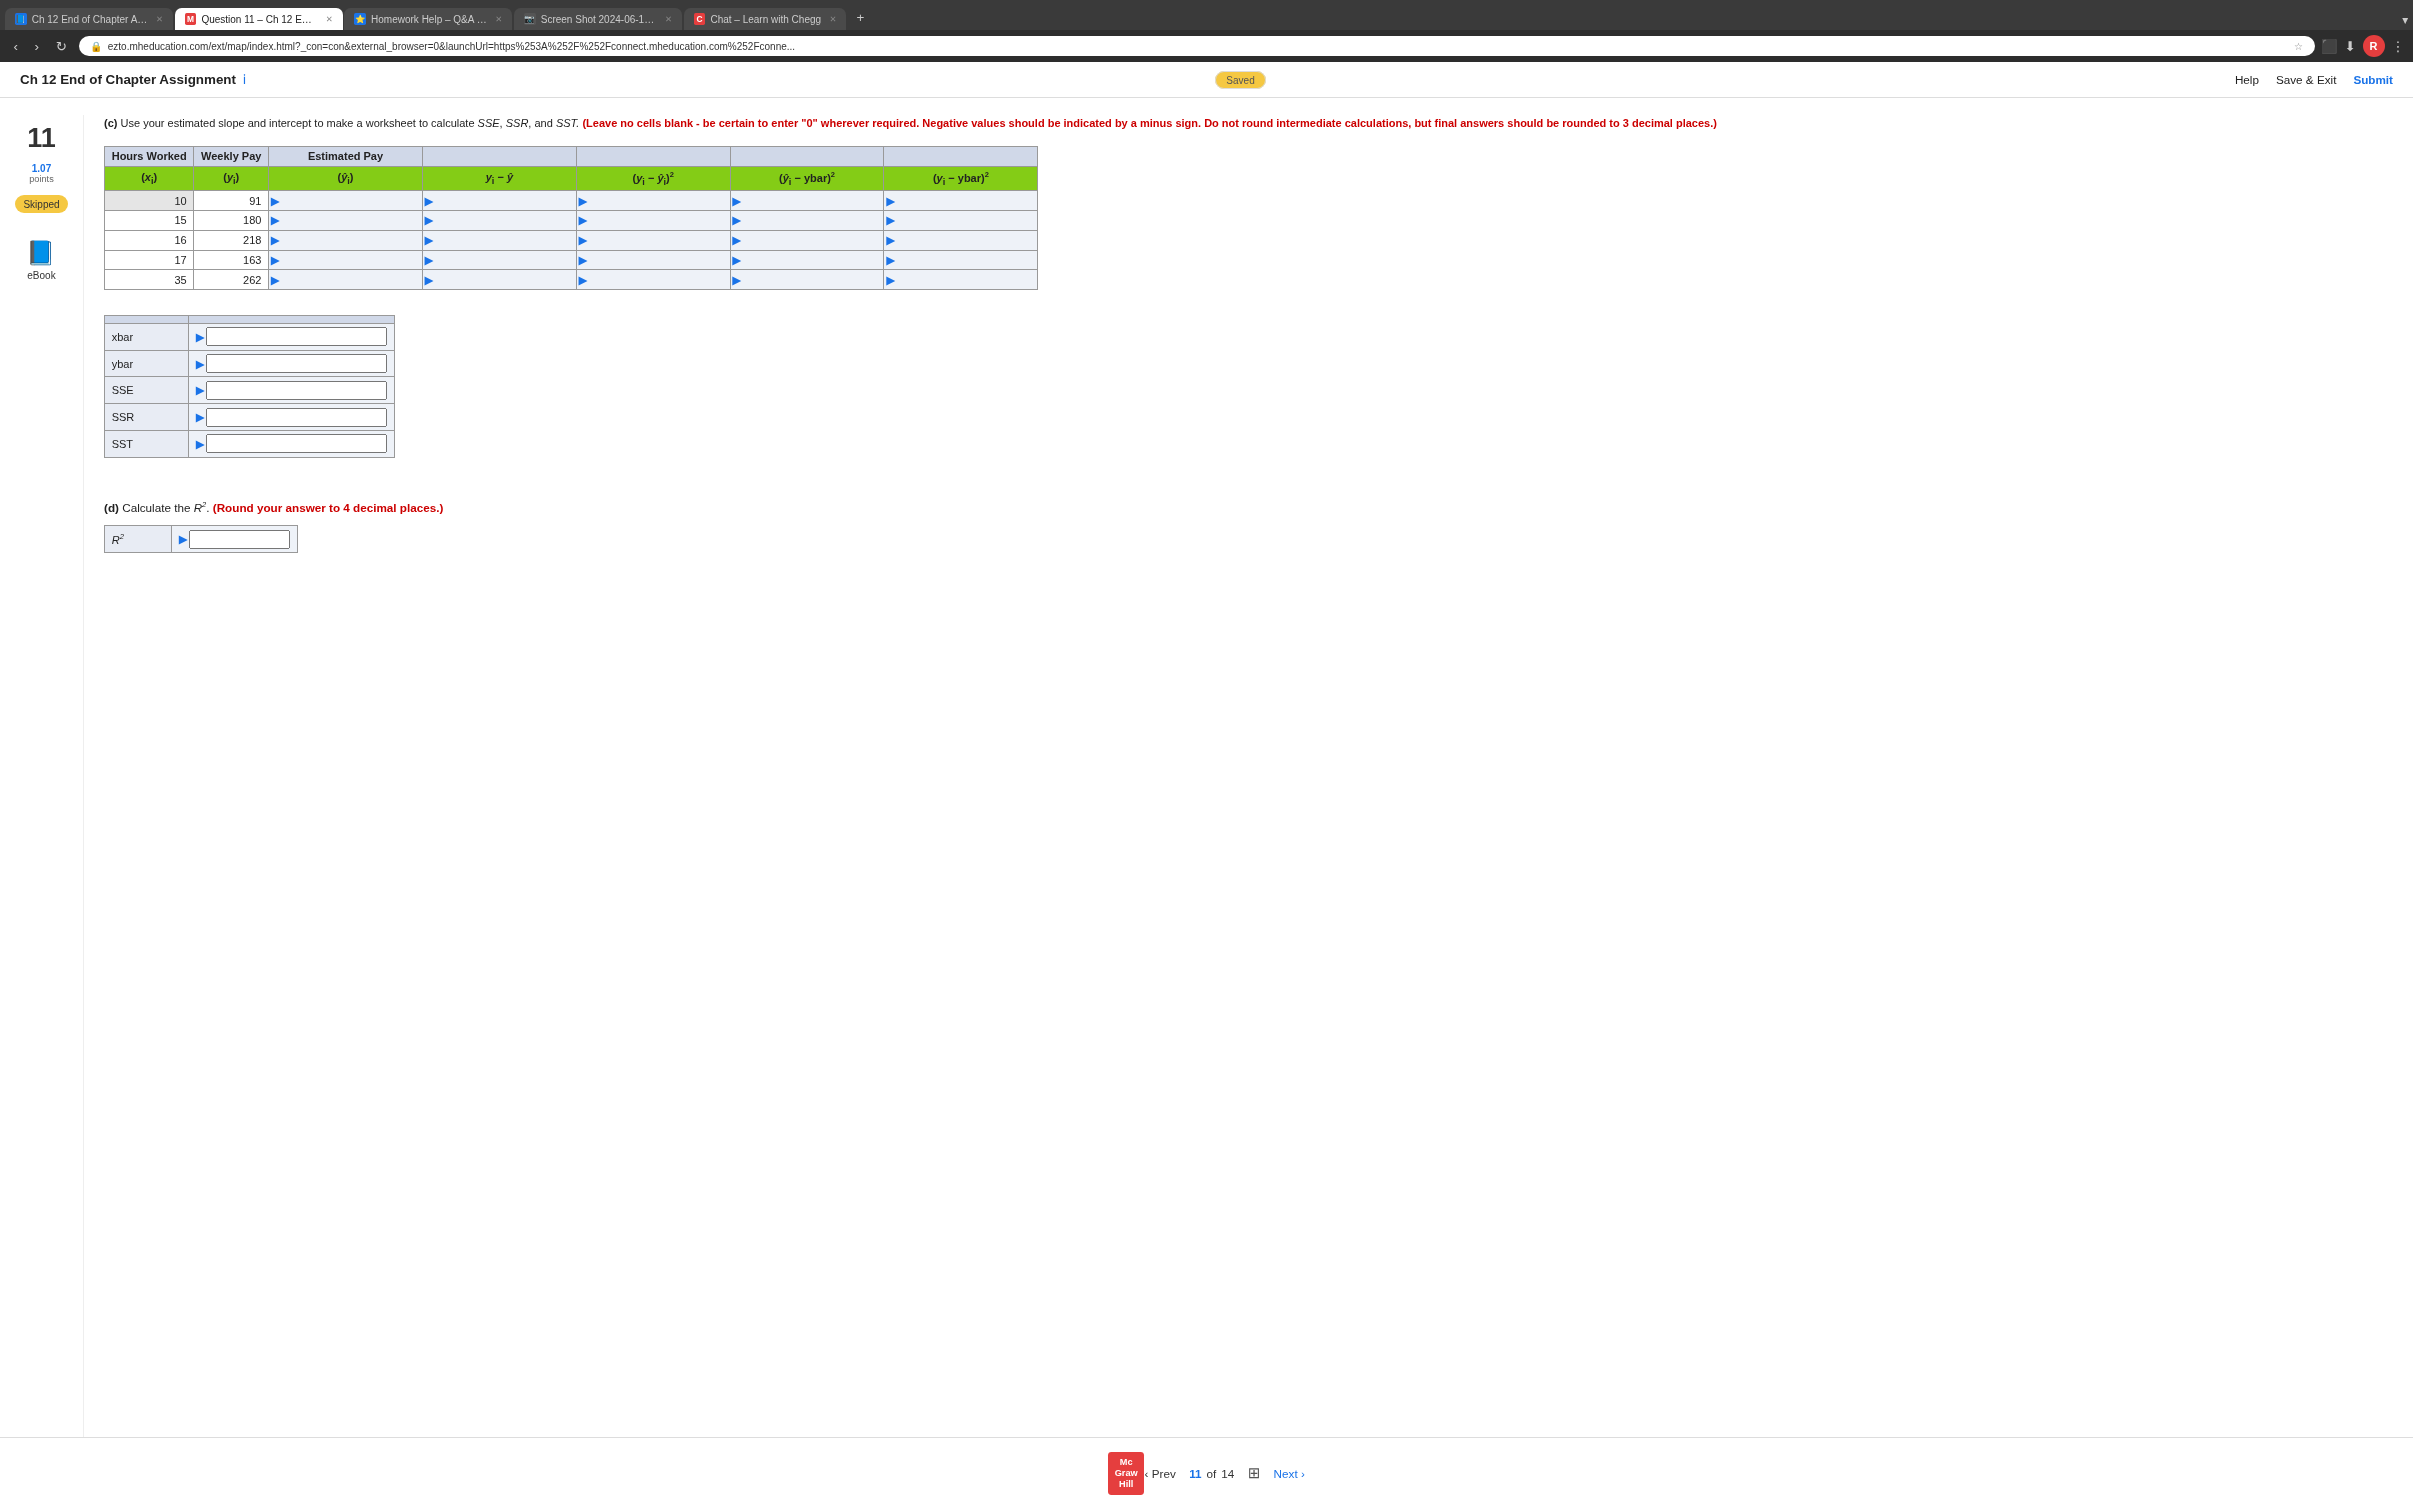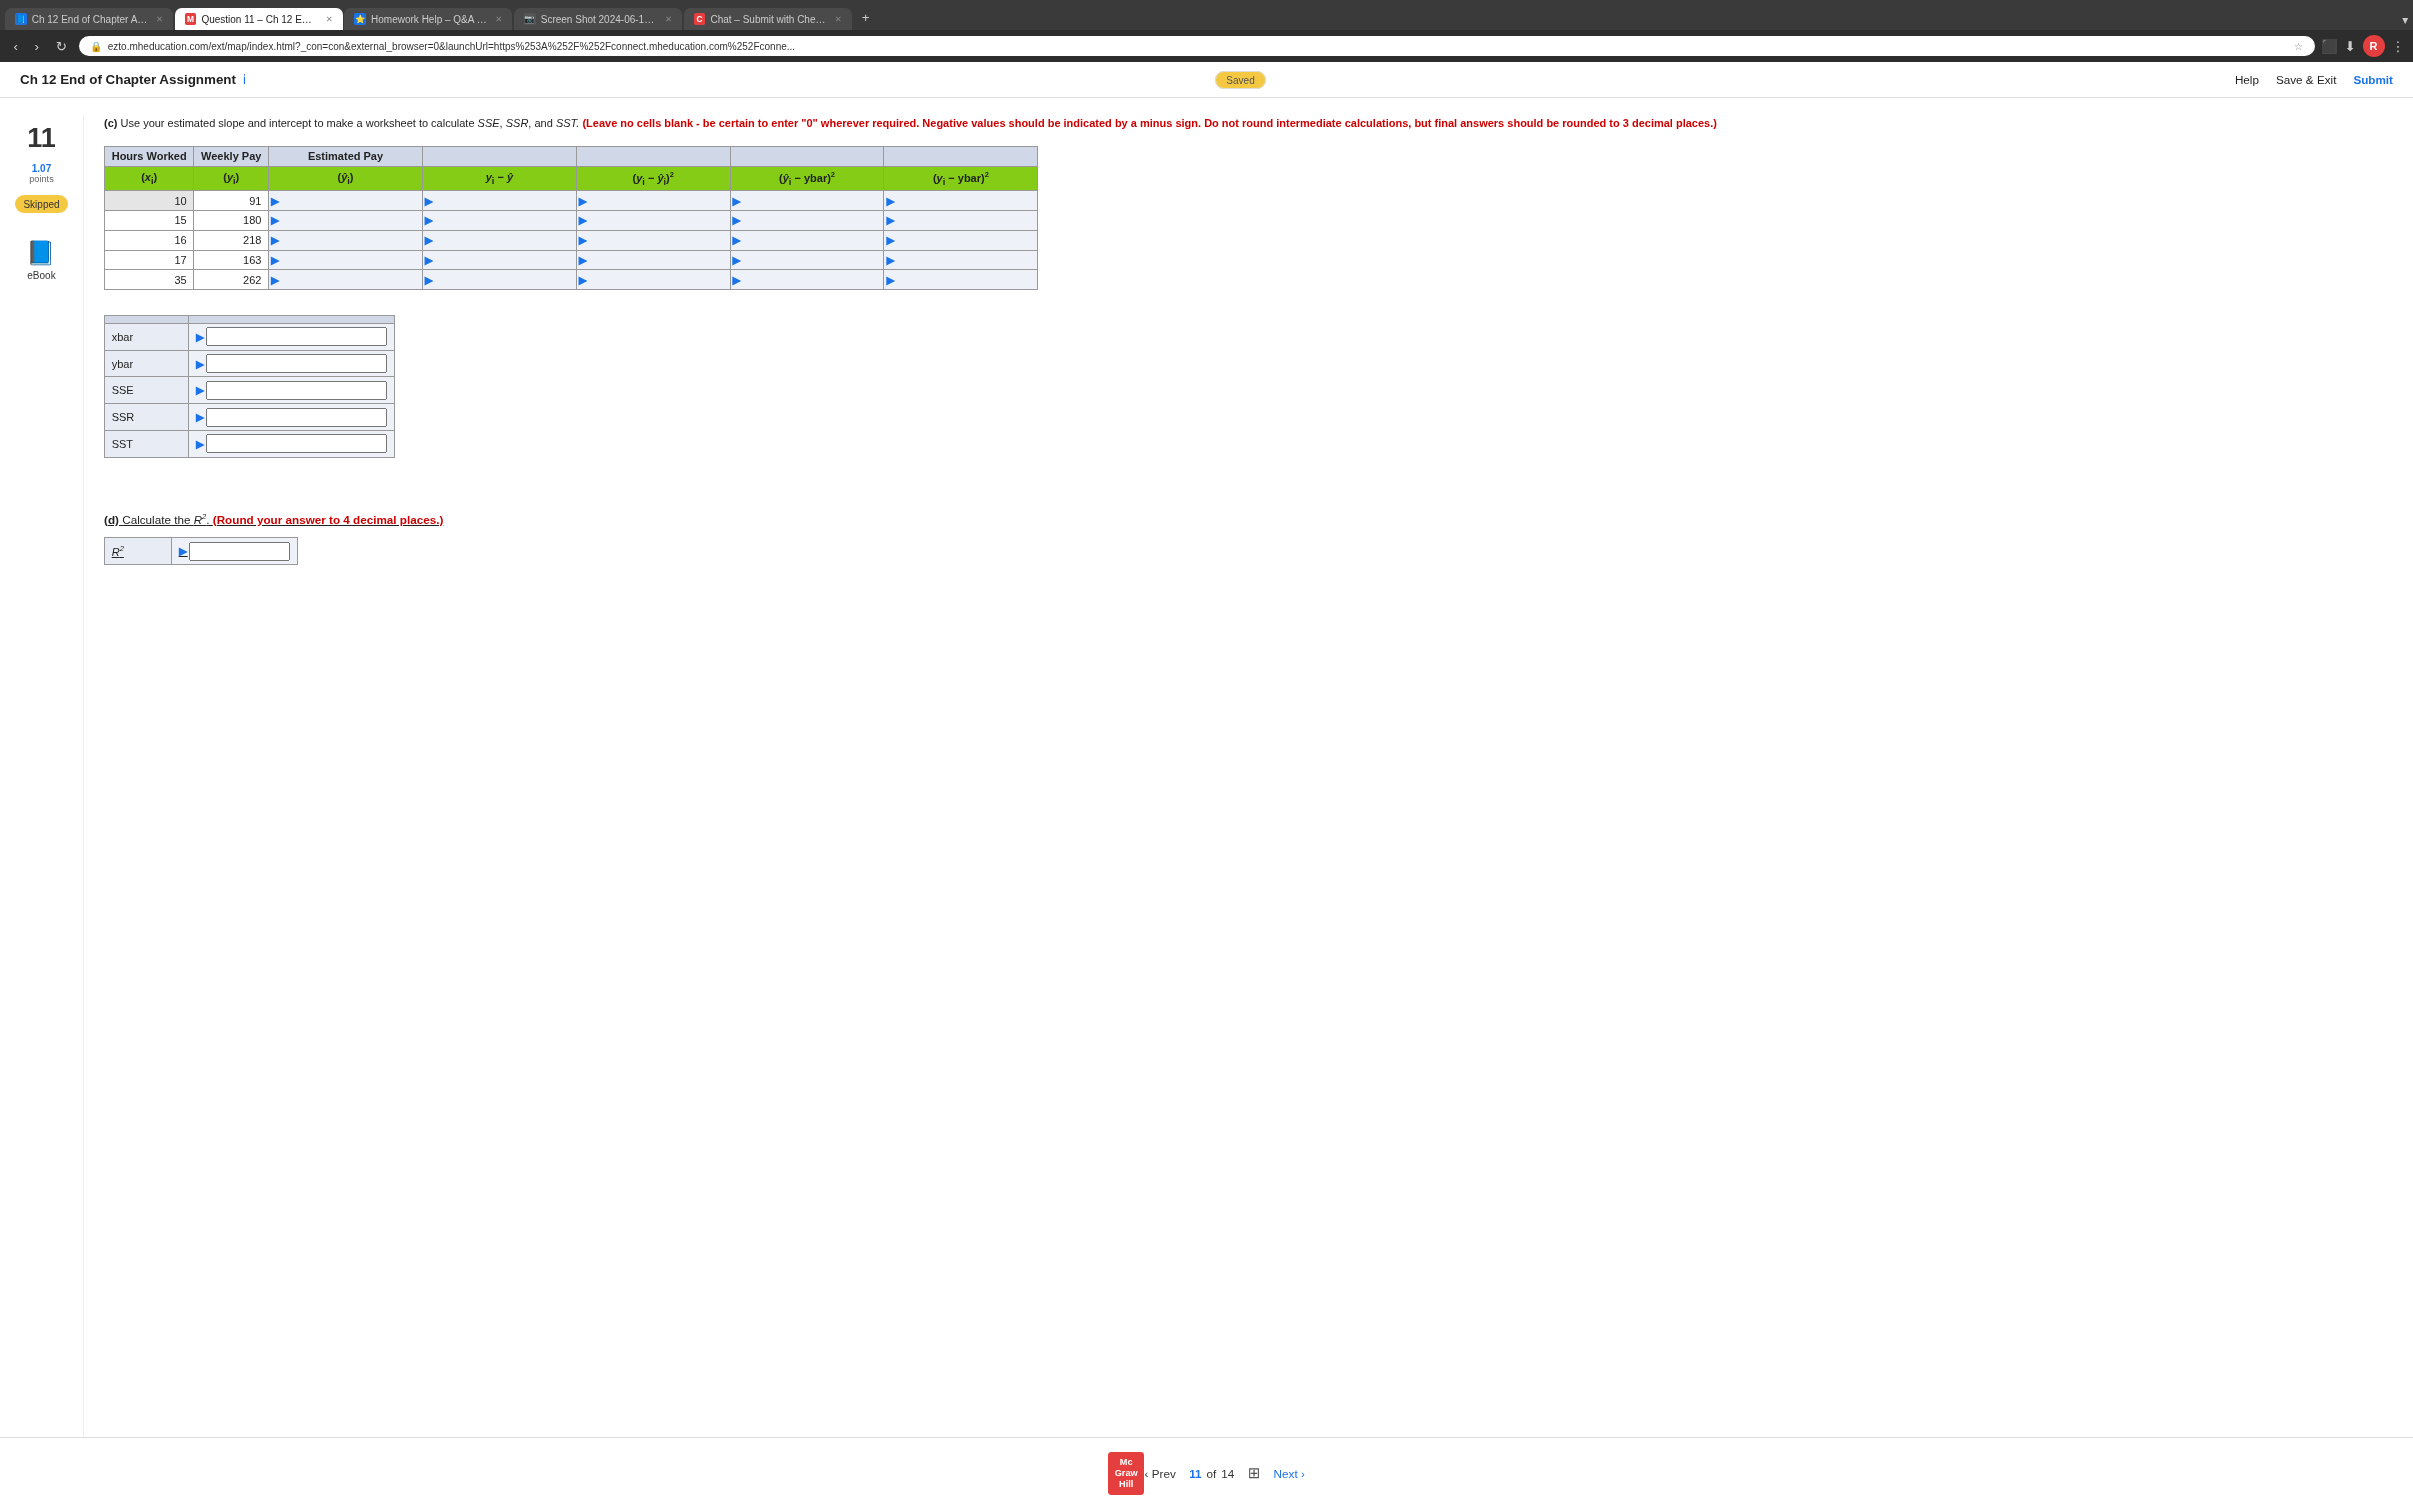--- a/index.html
+++ b/index.html
@@ -107,21 +107,21 @@
       <span class="tab-label">Homework Help – Q&amp;A from C...</span>
       <span class="tab-close">✕</span>
     </div>
     <div class="tab">
       <span class="tab-favicon" style="background:#555;color:white;font-size:8.4px;display:flex;align-items:center;justify-content:center;border-radius:1.7px;">📷</span>
       <span class="tab-label">Screen Shot 2024-06-15 at 8...</span>
       <span class="tab-close">✕</span>
     </div>
     <div class="tab">
       <span class="tab-favicon" style="background:#e53e3e;color:white;font-size:8.4px;display:flex;align-items:center;justify-content:center;border-radius:1.7px;font-weight:bold;">C</span>
-      <span class="tab-label">Chat – Submit with Chegg</span>
+      <span class="tab-label">Chat – Learn with Chegg</span>
       <span class="tab-close">✕</span>
     </div>
     <div class="tab-new">+</div>
     <div style="margin-left:auto;display:flex;align-items:center;padding-bottom:3.4px;">
       <span style="color:#ccc;font-size:11.7px;">▾</span>
     </div>
   </div>
   <div class="browser-toolbar">
     <button class="nav-btn">‹</button>
     <button class="nav-btn">›</button>
@@ -420,21 +420,21 @@
           <td class="input-cell">
             <div class="input-with-marker">
               <span class="blue-marker">▶</span>
               <input type="text" style="">
             </div>
           </td>
         </tr>
       </tbody>
     </table>
 
-    <div style="margin-top: 54px; margin-bottom: 67px; text-decoration: underline;">
+    <div style="margin-top: 42px; margin-bottom: 67px;">
       <div class="part-label">
         <strong>(d)</strong> Calculate the <em>R<sup>2</sup></em>. <span class="instruction-red">(Round your answer to 4 decimal places.)</span>
       </div>
       <table class="r2-table">
         <tbody>
           <tr>
             <td style="background:#e8ecf4;"><em>R<sup>2</sup></em></td>
             <td class="input-cell">
               <div class="input-with-marker">
                 <span class="blue-marker">▶</span>

